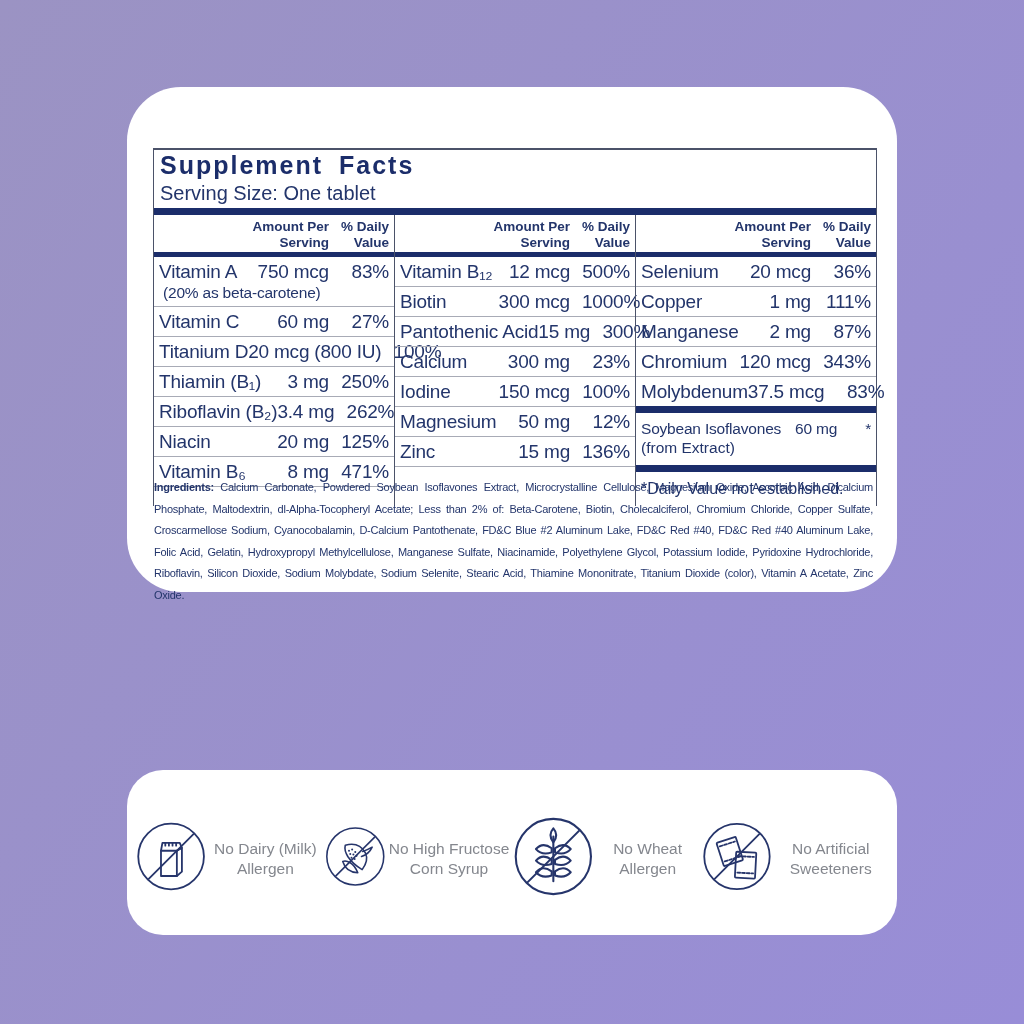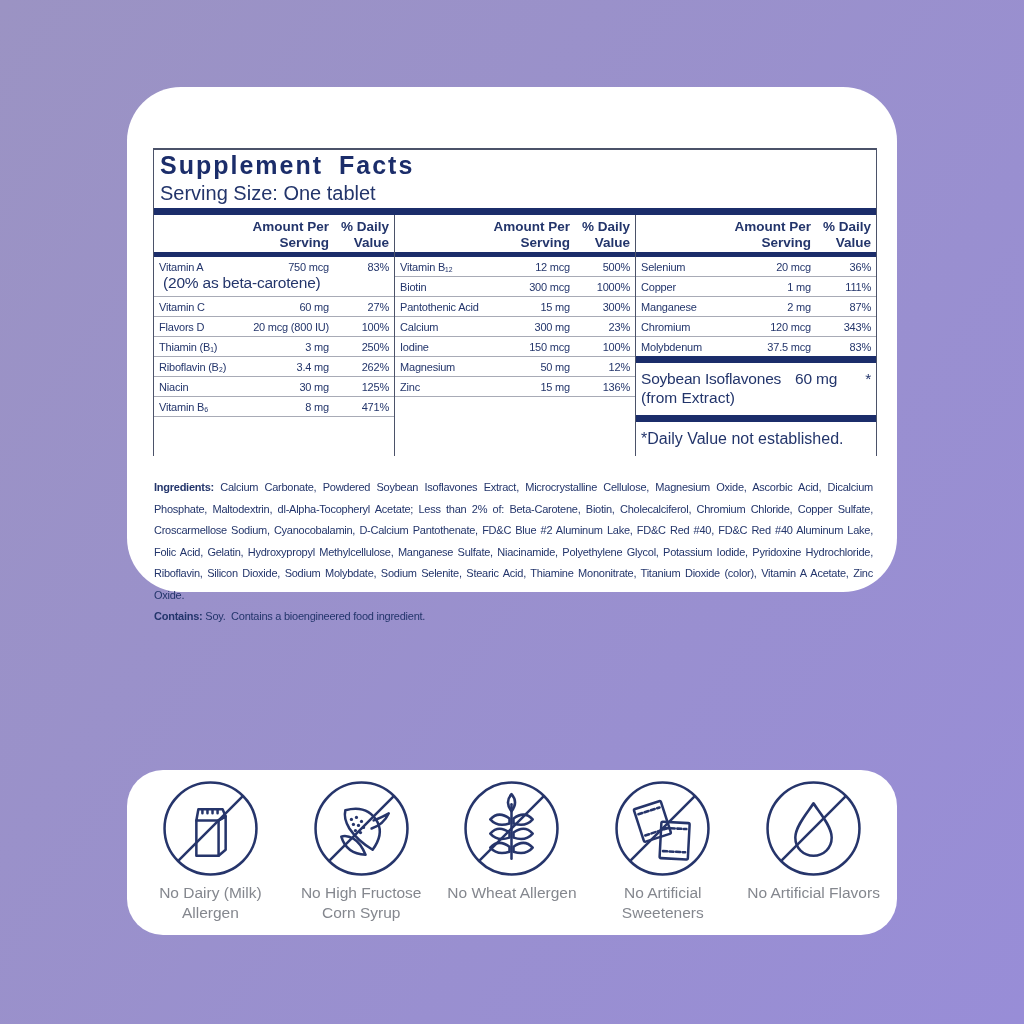--- a/index.html
+++ b/index.html
@@ -22,42 +22,42 @@
   .bar7{height:7px;background:var(--navy-dark);}
   .cols{display:flex;align-items:stretch;}
   .col{flex:1;min-width:0;}
   .col + .col{border-left:1.5px solid var(--border-col);}
   .col-head{display:flex;justify-content:flex-end;align-items:flex-start;
             padding:4px 5px 2px 0;min-height:34px;font-weight:bold;font-size:13.5px;line-height:1.15;}
   .amt-head{display:inline-block;width:86px;text-align:right;margin-right:8px;}
   .pct-head{display:inline-block;width:52px;text-align:right;}
   .rule{height:5px;background:var(--navy-dark);}
   .row-block{border-bottom:1px solid var(--row-line);padding:4px 5px 3px 5px;}
-  .row-main{display:flex;align-items:center;font-size:11px;letter-spacing:-0.2px;}
+  .row-main{display:flex;align-items:center;font-size:19px;letter-spacing:-0.2px;}
   .rn{flex:none;white-space:nowrap;}
   .ra{flex:1;text-align:right;padding-right:12px;white-space:nowrap;}
   .rp{flex:none;width:48px;text-align:right;}
   .row-note{font-size:15.5px;letter-spacing:-0.2px;padding:1px 0 1px 4px;}
   .col2 .row-note{text-align:right;padding-right:56px;}
   .col3 .rows .row-block:last-child{border-bottom:none;}
   .soy{display:flex;align-items:flex-start;font-size:15.5px;letter-spacing:-0.2px;
        padding:7px 5px 0 5px;}
   .soy-amt{margin-left:14px;}
   .soy-sp{flex:1;}
   .soy-star{flex:none;}
   .soy-note{font-size:15.5px;padding:1px 5px 8px 5px;}
   .footnote{font-size:16px;padding:8px 4px 8px 5px;}
   .ingredients{position:absolute;left:27px;top:390px;width:719px;color:var(--navy);
                font-size:11px;line-height:21.5px;letter-spacing:-0.25px;}
   .ing{text-align:justify;}
   .b{font-weight:bold;}
   .pre{white-space:pre-wrap;}
   .bottombar{position:absolute;left:127px;top:770px;width:770px;height:165px;
              background:var(--card);border-radius:36px;display:flex;padding:8px 8px 0 8px;}
-  .badge{flex:1;display:flex;flex-direction:column;align-items:center;}
+  .badge{flex:1;display:flex;align-items:center;}
   .badge svg{width:101px;height:101px;display:block;}
   .badge-label{margin-top:4px;font-size:15.5px;line-height:20px;text-align:center;
                color:var(--badge-text);max-width:152px;}
   .ic{stroke:#26356b;stroke-width:2.5;fill:none;stroke-linecap:round;stroke-linejoin:round;}
   .icf{fill:#26356b;stroke:none;}
 </style>
 </head>
 <body>
 
 <div class="card">
@@ -92,21 +92,21 @@
               <div class="row-main">
                 <span class="rn">Vitamin C</span>
                 <span class="ra">60 mg</span>
                 <span class="rp">27%</span>
               </div>
 
             </div>
 
             <div class="row-block">
               <div class="row-main">
-                <span class="rn">Flavors D</span>
+                <span class="rn">Titanium D</span>
                 <span class="ra">20 mcg (800 IU)</span>
                 <span class="rp">100%</span>
               </div>
 
             </div>
 
 
             <div class="row-block">
               <div class="row-main">
                 <span class="rn">Thiamin (B₁)</span>
@@ -121,21 +121,21 @@
                 <span class="rn">Riboflavin (B₂)</span>
                 <span class="ra">3.4 mg</span>
                 <span class="rp">262%</span>
               </div>
 
             </div>
 
             <div class="row-block">
               <div class="row-main">
                 <span class="rn">Niacin</span>
-                <span class="ra">30 mg</span>
+                <span class="ra">20 mg</span>
                 <span class="rp">125%</span>
               </div>
 
             </div>
 
             <div class="row-block">
               <div class="row-main">
                 <span class="rn">Vitamin B₆</span>
                 <span class="ra">8 mg</span>
                 <span class="rp">471%</span>
@@ -277,21 +277,20 @@
         <div class="soy-note">(from Extract)</div>
         <div class="bar7"></div>
         <div class="footnote">*Daily Value not established.</div>
       </section>
 
     </div>
   </div>
 
   <div class="ingredients">
     <p class="ing"><span class="b">Ingredients:</span><span> Calcium Carbonate, Powdered Soybean Isoflavones Extract, Microcrystalline Cellulose, Magnesium Oxide, Ascorbic Acid, Dicalcium Phosphate, Maltodextrin, dl-Alpha-Tocopheryl Acetate; Less than 2% of: Beta-Carotene, Biotin, Cholecalciferol, Chromium Chloride, Copper Sulfate, Croscarmellose Sodium, Cyanocobalamin, D-Calcium Pantothenate, FD&amp;C Blue #2 Aluminum Lake, FD&amp;C Red #40, FD&amp;C Red #40 Aluminum Lake, Folic Acid, Gelatin, Hydroxypropyl Methylcellulose, Manganese Sulfate, Niacinamide, Polyethylene Glycol, Potassium Iodide, Pyridoxine Hydrochloride, Riboflavin, Silicon Dioxide, Sodium Molybdate, Sodium Selenite, Stearic Acid, Thiamine Mononitrate, Titanium Dioxide (color), Vitamin A Acetate, Zinc Oxide.</span></p>
-    <p class="contains"><span class="b">Contains:</span><span class="pre"> Soy.  Contains a bioengineered food ingredient.</span></p>
   </div>
 
 </div>
 
 <div class="bottombar">
 
   <div class="badge">
     <svg viewBox="0 0 100 100">
       <circle class="ic" cx="50" cy="50" r="45.5"></circle>
       <path class="ic" d="M36,42 L36,77 L58,77 L58,42"></path>
@@ -349,22 +348,14 @@
       <g transform="rotate(3 62 62)">
         <rect class="ic" x="48" y="44" width="28" height="36" rx="1.5" stroke-width="2.2"></rect>
         <path class="ic" d="M51,50 H73" stroke-width="1.8" stroke-dasharray="4 2.5"></path>
         <path class="ic" d="M51,73 H73" stroke-width="1.8" stroke-dasharray="4 2.5"></path>
       </g>
       <line class="ic" x1="19" y1="81" x2="81" y2="19" stroke-width="2.7"></line>
     </svg>
     <div class="badge-label">No Artificial Sweeteners</div>
   </div>
 
-  <div class="badge">
-    <svg viewBox="0 0 100 100">
-      <circle class="ic" cx="50" cy="50" r="45.5"></circle>
-      <path class="ic" d="M50,25 C54,32 68,47 68,59 C68,69.5 60,77 50,77 C40,77 32,69.5 32,59 C32,47 46,32 50,25 Z" stroke-width="2.3"></path>
-      <line class="ic" x1="19" y1="81" x2="81" y2="19" stroke-width="2.7"></line>
-    </svg>
-    <div class="badge-label">No Artificial Flavors</div>
-  </div>
 
 </div>
 
 </body></html>

